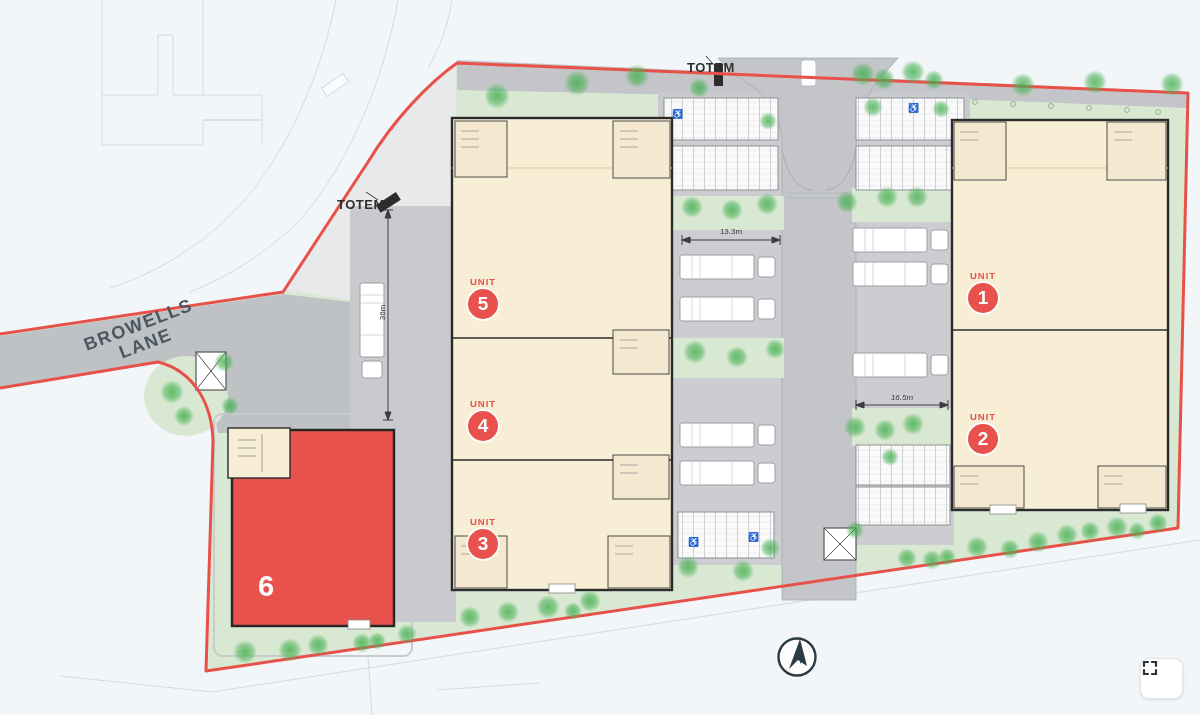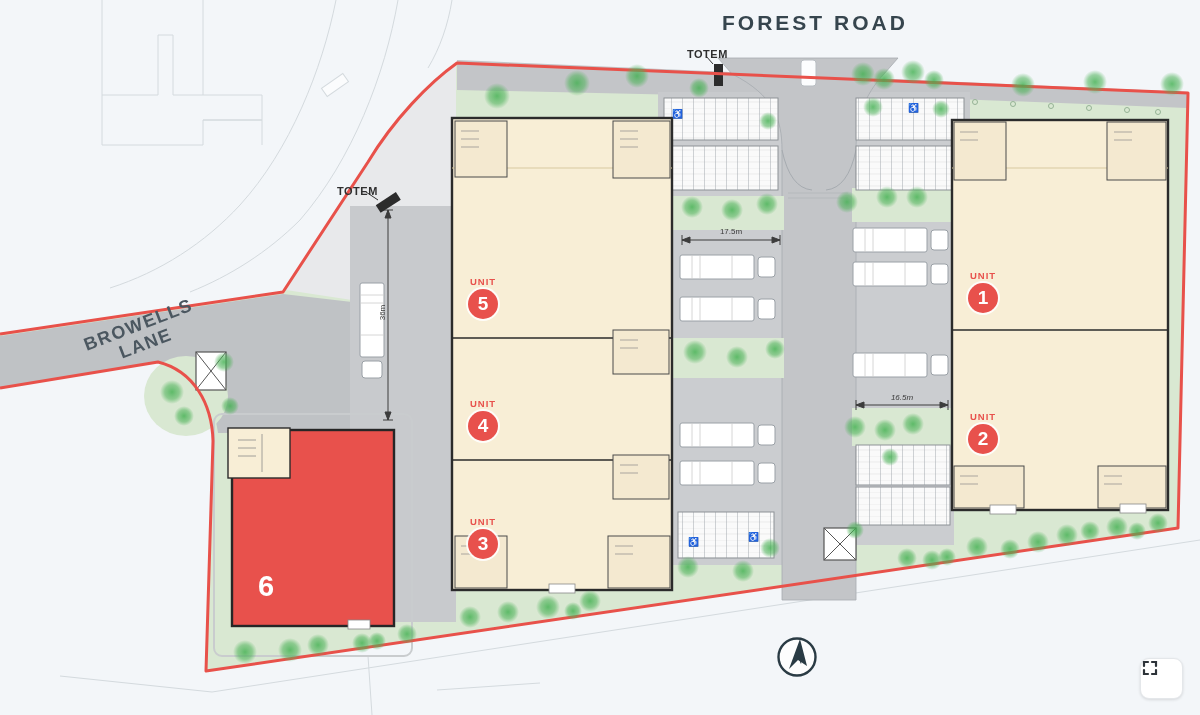--- a/index.html
+++ b/index.html
@@ -3,21 +3,21 @@
 <meta charset="utf-8">
 <style>
   html,body{margin:0;padding:0;background:#f3f6f9;}
   .stage{position:relative;width:1200px;height:715px;overflow:hidden;background:#f3f6f9;
          font-family:"Liberation Sans",sans-serif;}
   .stage svg{position:absolute;left:0;top:0;}
   .lbl{position:absolute;white-space:nowrap;color:#333;}
   .forest{font-size:21px;font-weight:700;letter-spacing:3px;color:#36454e;}
   .browells{font-size:18px;font-weight:700;color:#4b5760;letter-spacing:1.5px;text-align:center;
             line-height:1.12;transform:rotate(-21deg);width:120px;}
-  .totem{font-size:11px;font-weight:700;letter-spacing:.5px;color:#2f2f2f;}
+  .totem{font-size:13px;font-weight:700;letter-spacing:.5px;color:#2f2f2f;margin-top:12px;}
   .dim{font-size:8px;color:#3a3a3a;transform:translateX(-50%);}
   .dim-v{font-size:8px;color:#3a3a3a;transform:rotate(-90deg);}
   .unit-chip{position:absolute;transform:translateX(-50%);text-align:center;cursor:pointer;}
   .unit-word{font-size:9.5px;font-weight:700;letter-spacing:1px;color:#e8514c;margin-bottom:2px;}
   .unit-circle{width:30px;height:30px;border-radius:50%;background:#e8514c;color:#fff;font-size:19px;
                font-weight:700;line-height:30px;margin:0 auto;box-shadow:0 0 0 2px rgba(255,255,255,.85);}
   .unit6{font-size:29px;font-weight:800;color:#fff;width:40px;text-align:center;cursor:pointer;}
   .access{position:absolute;font-size:9px;color:#50616d;line-height:1;}
   .fs-btn{position:absolute;left:1140px;top:658px;width:43px;height:41px;background:#fff;
           border:1px solid #e4e7ea;border-radius:9px;box-shadow:0 1px 3px rgba(0,0,0,.12);
@@ -245,21 +245,20 @@
         <circle cx="1158" cy="523" r="10"></circle>
   </g>
 
   <g>
     <circle cx="797" cy="657" r="18.5" fill="#fdfdfd" stroke="#2a3b44" stroke-width="2.4"></circle>
     <path d="M789 669 L800 639 L807 666 L798 660 Z" fill="#2a3b44"></path>
     <text x="799" y="664" font-size="8" font-weight="bold" fill="#2a3b44" font-family="Liberation Sans, sans-serif" transform="rotate(-15 799 660)">N</text>
   </g>
 </svg>
 
-<div class="lbl forest" style="left:722px;top:11px;">FOREST ROAD</div>
 
 <div class="lbl browells" style="left:82px;top:314px;">
   <div>BROWELLS</div>
   <div>LANE</div>
 </div>
 
 <div class="lbl totem" style="left:687px;top:48px;">TOTEM</div>
 <div class="lbl totem" style="left:337px;top:185px;">TOTEM</div>
 
 <div class="unit-chip" style="left:483px;top:276px;">
@@ -278,21 +277,21 @@
   <div class="unit-word">UNIT</div>
   <div class="unit-circle">1</div>
 </div>
 <div class="unit-chip" style="left:983px;top:411px;">
   <div class="unit-word">UNIT</div>
   <div class="unit-circle">2</div>
 </div>
 
 <div class="lbl unit6" style="left:246px;top:570px;">6</div>
 
-<div class="lbl dim" style="left:731px;top:227px;">17.5m</div>
+<div class="lbl dim" style="left:731px;top:227px;">13.3m</div>
 <div class="lbl dim" style="left:902px;top:393px;font-style:italic;">16.5m</div>
 <div class="lbl dim-v" style="left:375px;top:308px;">36m</div>
 
 <span class="access" style="left:672px;top:110px;">♿</span>
 <span class="access" style="left:908px;top:104px;">♿</span>
 <span class="access" style="left:688px;top:538px;">♿</span>
 <span class="access" style="left:748px;top:533px;">♿</span>
 
 <button class="fs-btn">
   <svg width="18" height="18" viewBox="0 0 18 18">

